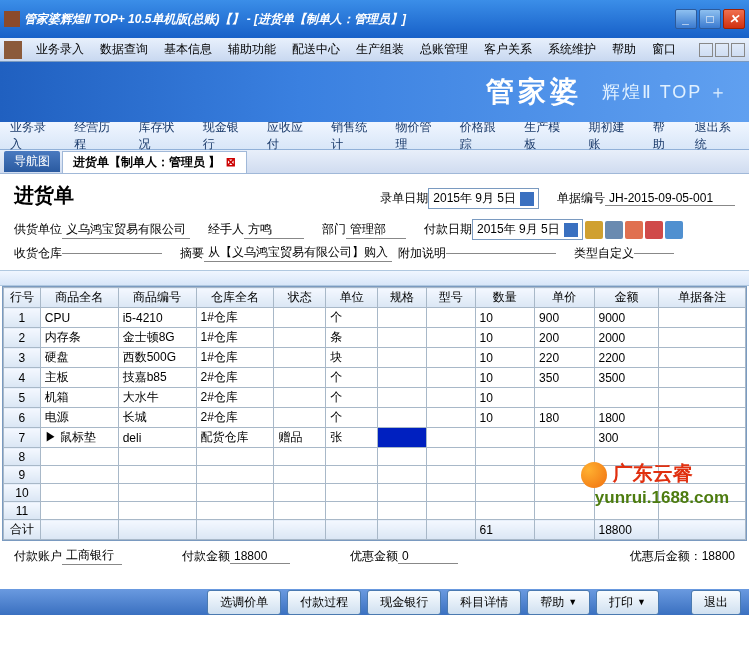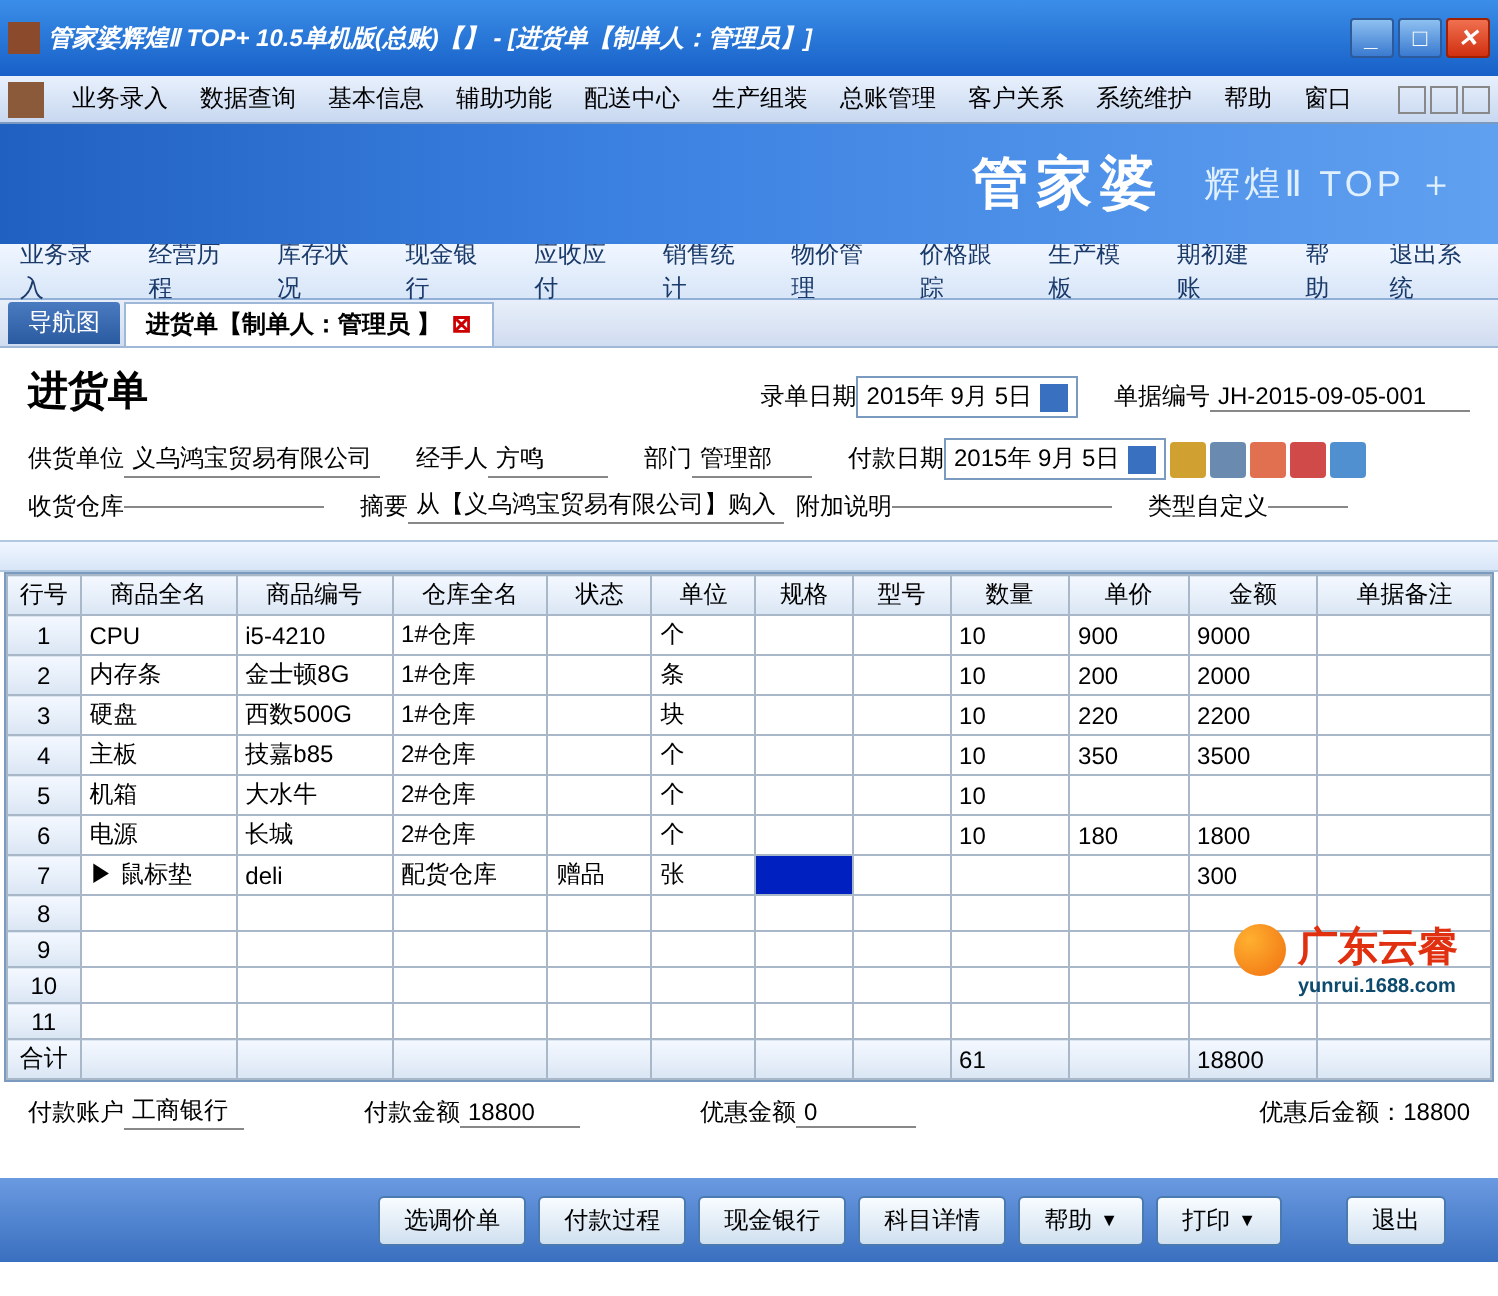--- a/index.html
+++ b/index.html
@@ -61,26 +61,26 @@
 table.grid th, table.grid td { border: 1px solid #a8b8c8; font-size: 12px; padding: 1px 4px; height: 18px; text-align: left; overflow: hidden; white-space: nowrap; }
 table.grid th { background: linear-gradient(#f4f8ff, #dae6f4); text-align: center; font-weight: normal; }
 table.grid td.rownum { background: linear-gradient(#f4f8ff, #dae6f4); text-align: center; }
 table.grid td.num { text-align: left; }
 table.grid tr.total td { background: linear-gradient(#f4f8ff, #dae6f4); }
 .cell-sel { background: #0020c0; }
 
 
 .watermark { position: absolute; right: 20px; top: 460px; font-size: 20px; font-weight: bold; color: #e03010; pointer-events: none; text-align: left; }
 .watermark .wm-icon { display: inline-block; width: 26px; height: 26px; border-radius: 50%; background: radial-gradient(circle at 30% 30%, #ffb030, #f07010); vertical-align: middle; margin-right: 6px; }
-.watermark .sub { font-size: 10px; color: #0c4a6e; display: block; margin-left: 32px; }
+.watermark .sub { font-size: 17px; color: #4d7c0f; display: block; margin-left: 14px; }
 
 
 .footer-form { padding: 6px 14px; font-size: 12px; display: flex; align-items: center; }
 .footer-form .val { border-bottom: 1px solid #888; min-width: 60px; padding: 0 4px; }
-.bottom-bar { height: 42px; background: linear-gradient(#6a9ae0, #3a70c0); display: flex; align-items: center; justify-content: flex-end; padding: 0 26px; gap: 6px; }
+.bottom-bar { height: 26px; background: linear-gradient(#6a9ae0, #3a70c0); display: flex; align-items: center; justify-content: flex-end; padding: 0 8px; gap: 6px; }
 .bottom-bar .btn { background: linear-gradient(#f8fcff, #d0e0f0); border: 1px solid #4a7ab0; border-radius: 3px; padding: 3px 12px; font-size: 12px; display: inline-flex; align-items: center; }
 .bottom-bar .btn .tri { margin-left: 4px; font-size: 9px; }
 
 .rel { position: relative; }
 </style>
 </head>
 <body class="rel">
 
 <div class="titlebar">
   <div class="app-icon"></div>

